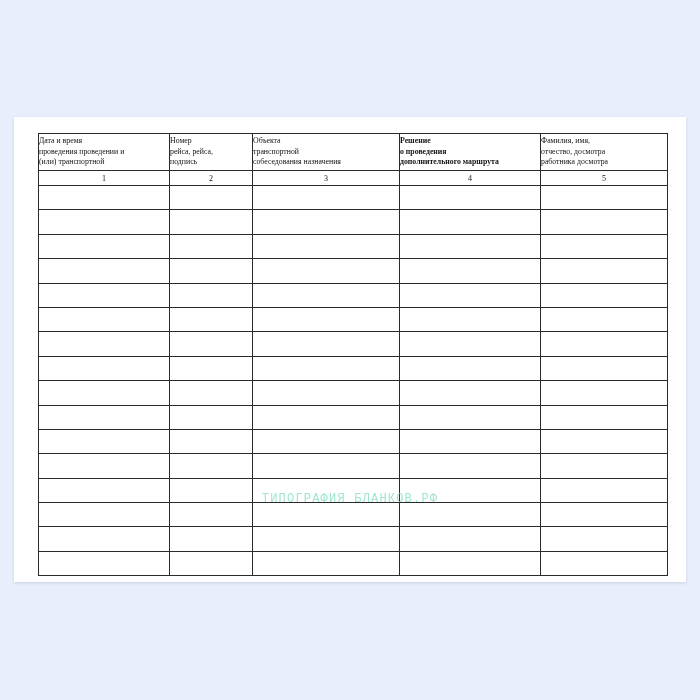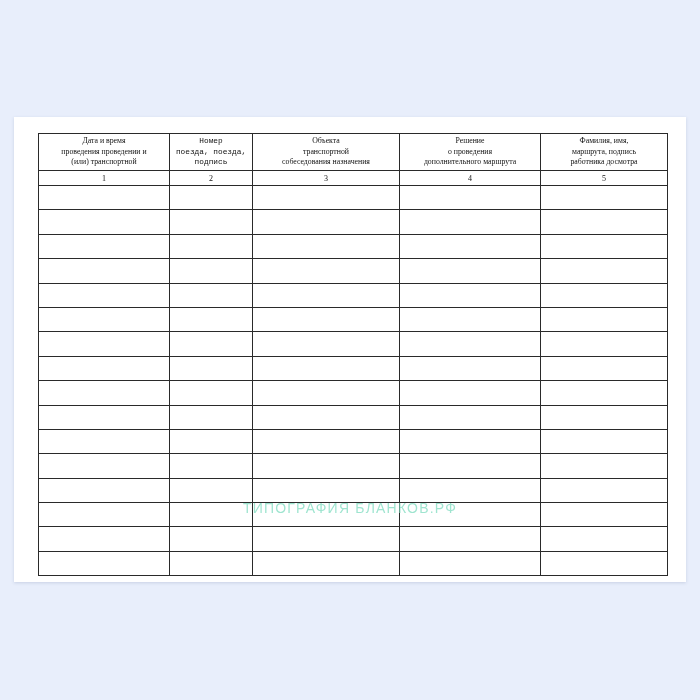--- a/index.html
+++ b/index.html
@@ -36,53 +36,53 @@
   }
   table.register td,
   table.register th {
     border: 1px solid #2a2a2a;
     padding: 0;
   }
   thead th {
     font-weight: normal;
     font-size: 7.8px;
     line-height: 10.5px;
-    text-align: center;
+    text-align: left;
     vertical-align: middle;
     padding: 4px 3px 3px 3px;
     height: 36px;
     color: #121212;
   }
   thead th .hdr-line {
     display: block;
     white-space: nowrap;
   }
   tbody tr.numrow td {
     height: 14px;
     text-align: center;
     vertical-align: middle;
     font-size: 8px;
     color: #121212;
   }
   tbody tr.datarow td {
     height: 23.4px;
   }
   .col1 { width: 130px; }
-  .col2 { width: 82px; font-family: Liberation Mono, monospace; }
+  .col2 { width: 82px; }
   .col3 { width: 146px; }
-  .col4 { width: 140px; }
+  .col4 { width: 140px; font-weight: bold; }
   .col5 { width: 126px; }
 
   .watermark {
     position: absolute;
     left: 50%;
-    top: 383px;
+    top: 375px;
     transform: translateX(-50%);
-    font-family: Liberation Sans, sans-serif;
-    font-size: 14px;
+    font-family: Liberation Mono, monospace;
+    font-size: 12px;
     letter-spacing: 1.2px;
     color: #7fdcc0;
     opacity: 0.75;
     white-space: nowrap;
     pointer-events: none;
   }
 </style>
 </head>
 <body>
 
@@ -91,36 +91,36 @@
     <table class="register">
       <thead>
         <tr>
           <th class="col1">
             <span class="hdr-line">Дата и время</span>
             <span class="hdr-line">проведения проведении и</span>
             <span class="hdr-line">(или) транспортной</span>
           </th>
           <th class="col2">
             <span class="hdr-line">Номер</span>
-            <span class="hdr-line">поезда, поезда,</span>
+            <span class="hdr-line">рейса, рейса,</span>
             <span class="hdr-line">подпись</span>
           </th>
           <th class="col3">
             <span class="hdr-line">Объекта</span>
             <span class="hdr-line">транспортной</span>
             <span class="hdr-line">собеседования назначения</span>
           </th>
           <th class="col4">
             <span class="hdr-line">Решение</span>
             <span class="hdr-line">о проведения</span>
             <span class="hdr-line">дополнительного маршрута</span>
           </th>
           <th class="col5">
             <span class="hdr-line">Фамилия, имя,</span>
-            <span class="hdr-line">маршрута, подпись</span>
+            <span class="hdr-line">отчество, досмотра</span>
             <span class="hdr-line">работника досмотра</span>
           </th>
         </tr>
       </thead>
       <tbody>
         <tr class="numrow">
           <td>1</td>
           <td>2</td>
           <td>3</td>
           <td>4</td>

